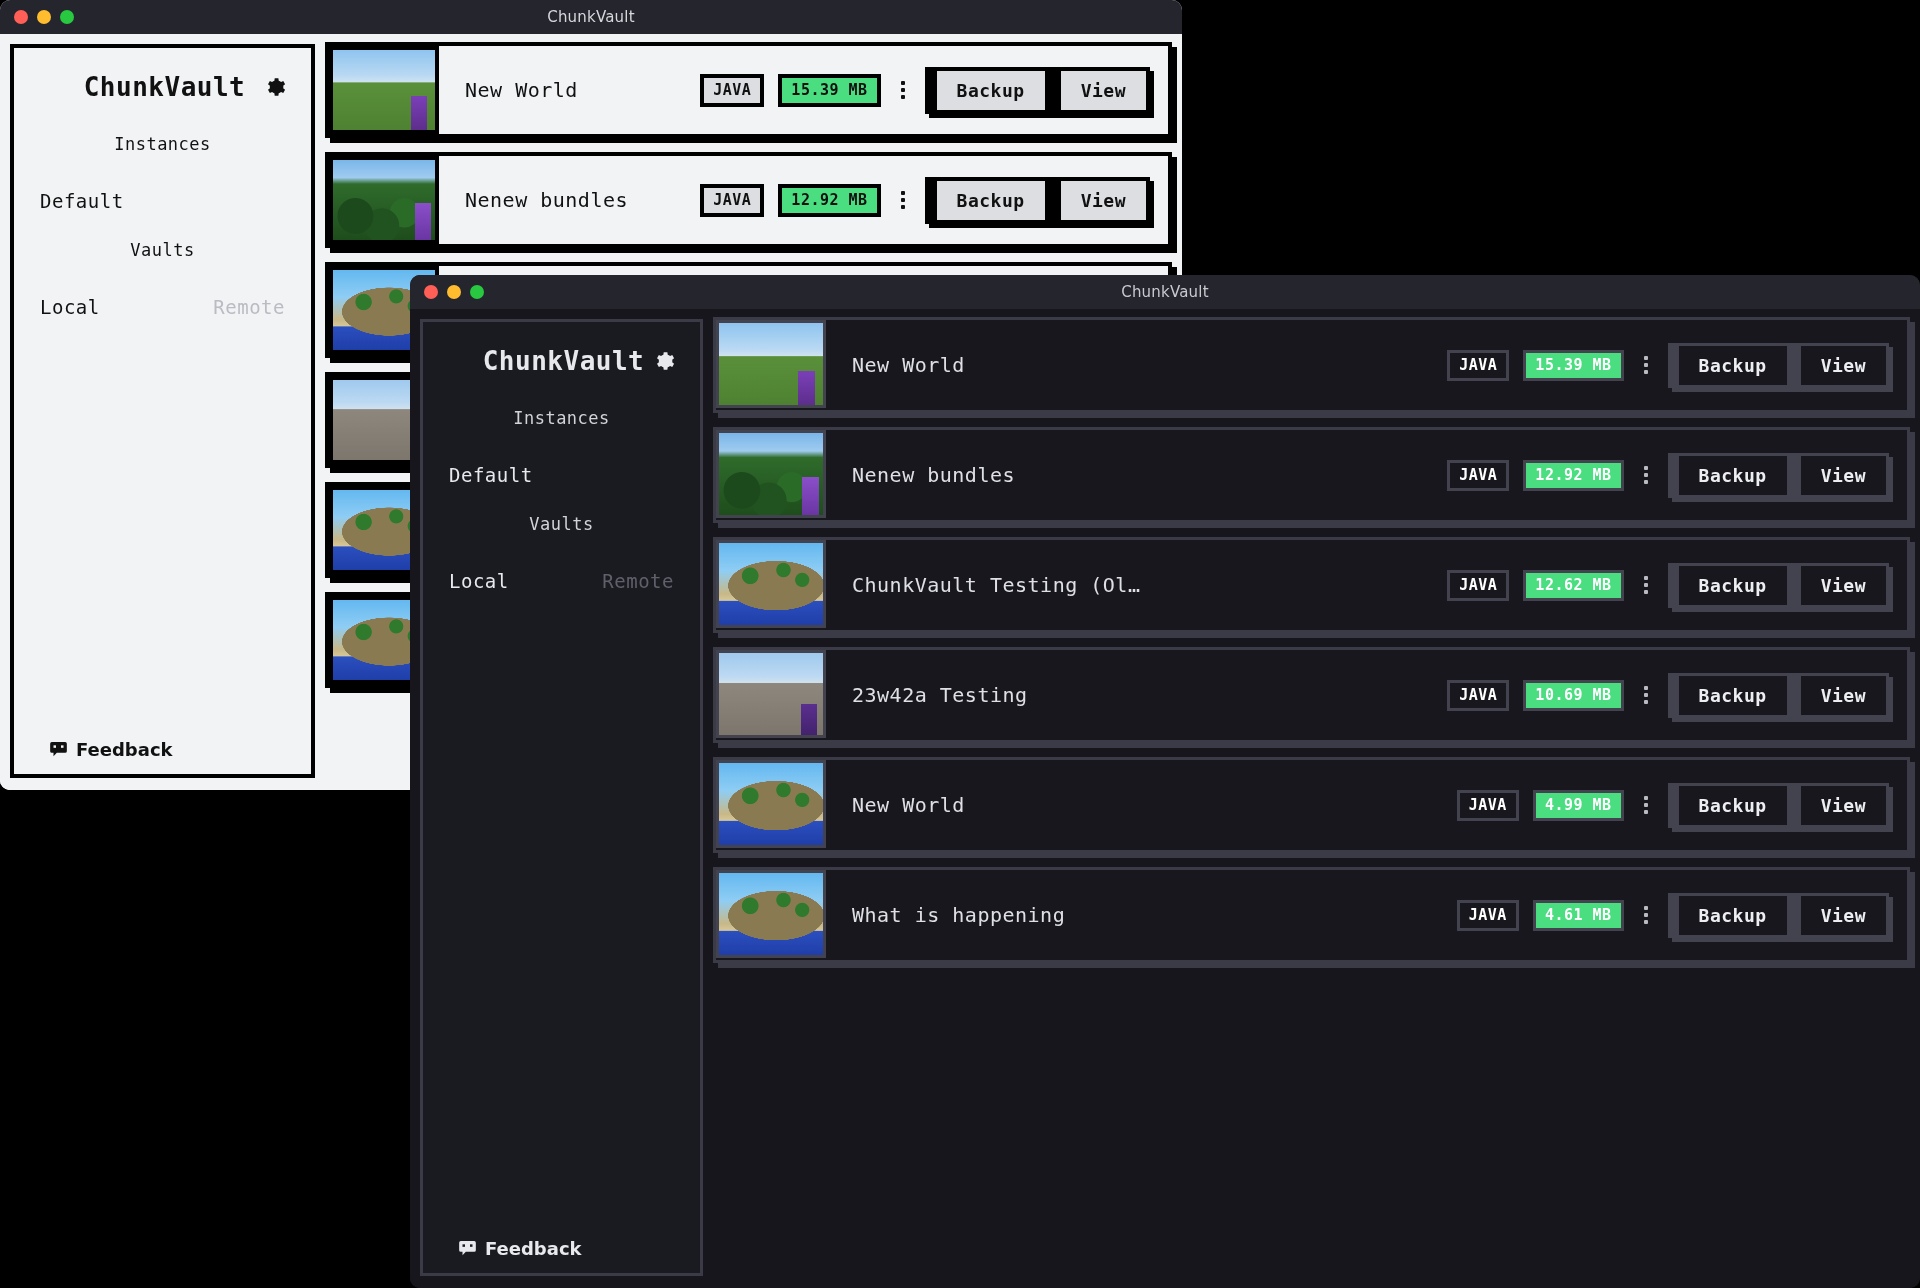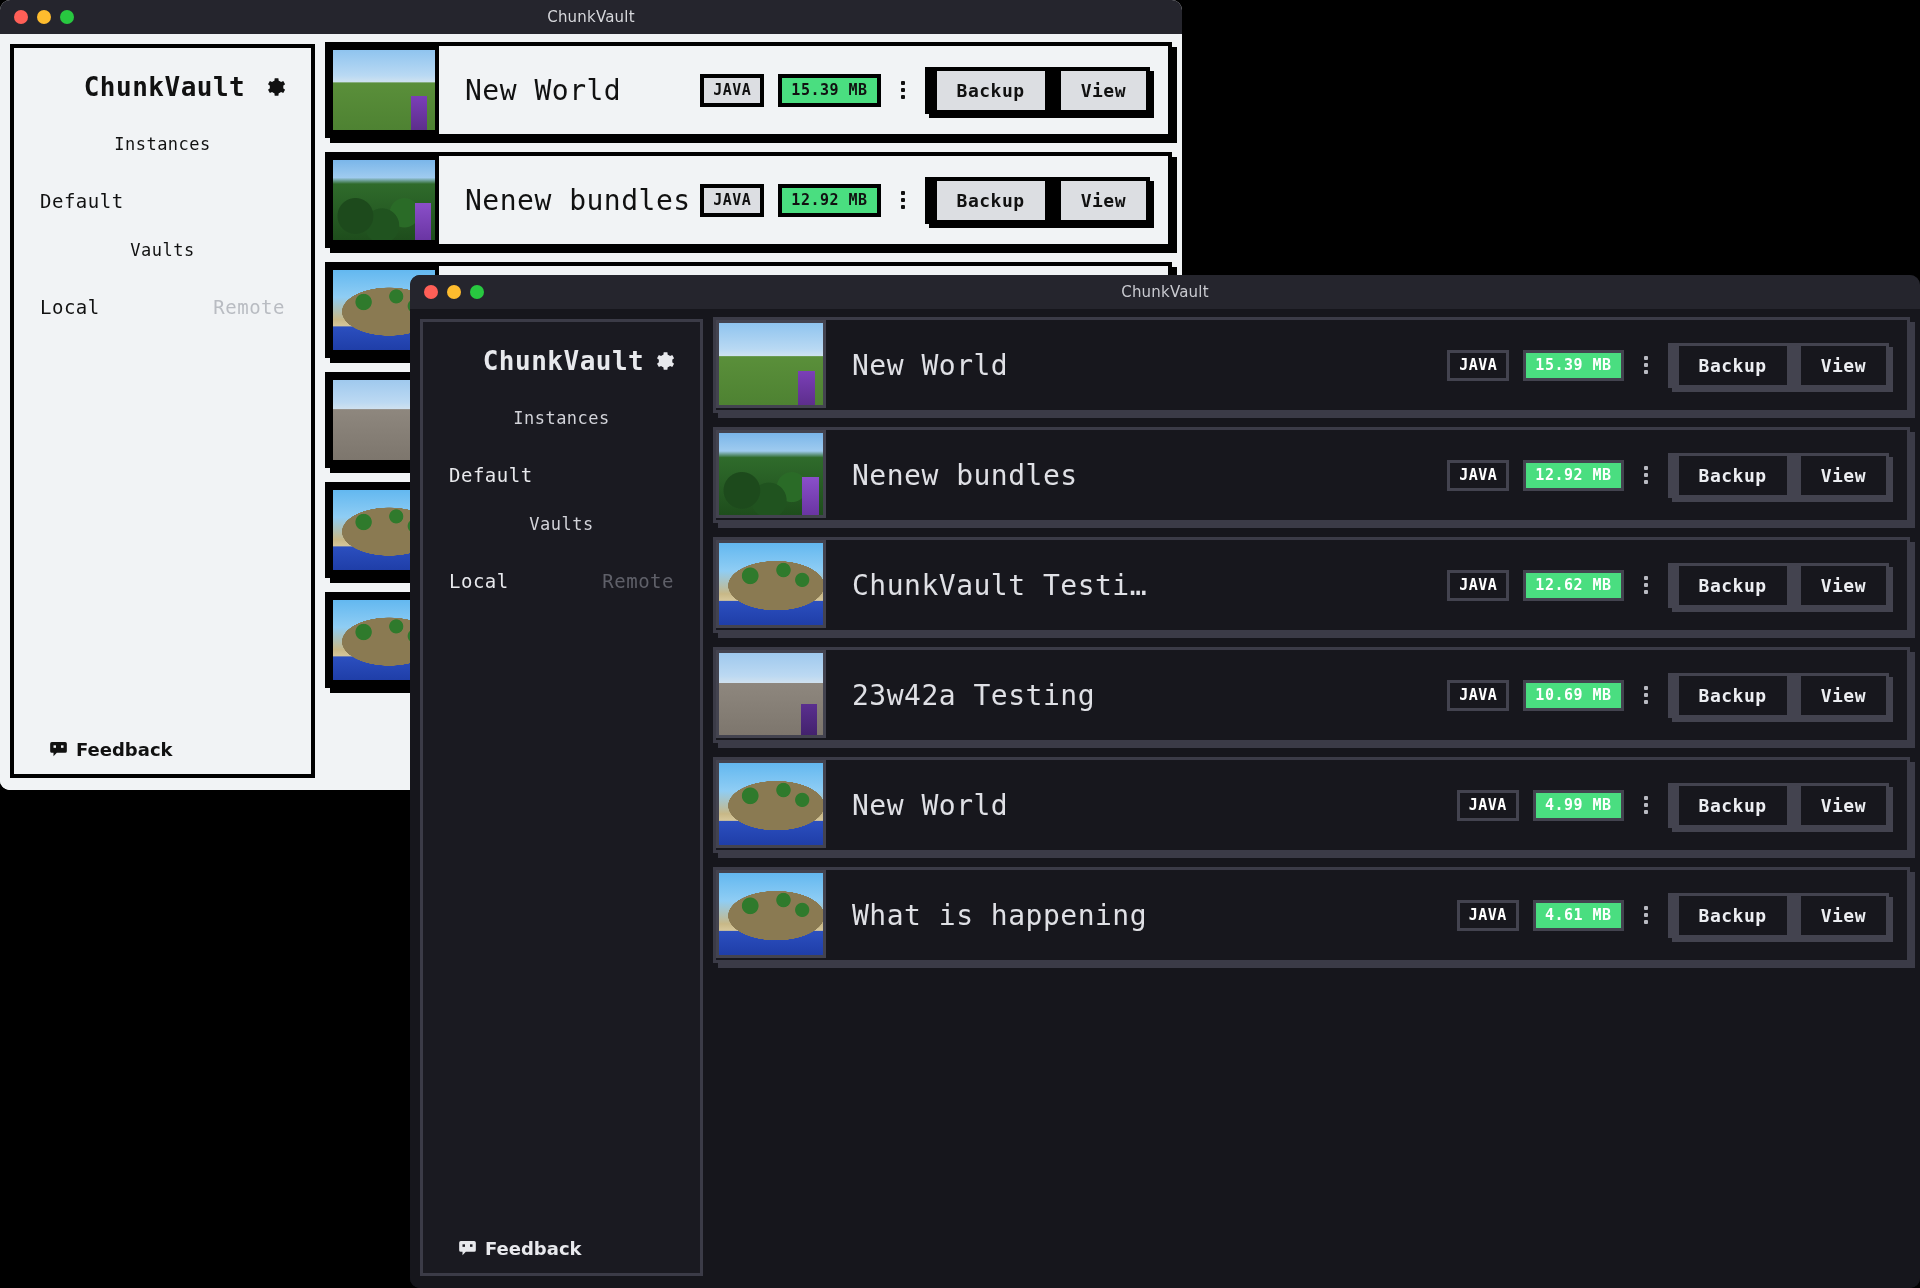--- a/index.html
+++ b/index.html
@@ -45,21 +45,21 @@
   .spacer { flex: 1; }
   .feedback { display: flex; align-items: center; gap: 9px; font-size: 18px;
     font-family: "DejaVu Sans", "Liberation Sans", sans-serif; font-weight: bold; padding-left: 18px; }
   .fb-icon { width: 17px; height: 15px; display: block; }
 
   
   .list { flex: 1; overflow: hidden; padding: 8px 10px 8px 0; display: flex; flex-direction: column; }
   .row { display: flex; align-items: stretch; margin-bottom: 14px; position: relative; }
   .thumb { flex: 0 0 auto; width: 110px; height: 88px; overflow: hidden; position: relative; }
   .row-main { flex: 1; display: flex; align-items: center; justify-content: space-between; padding: 0 18px 0 26px; }
-  .wname { font-size: 28px; letter-spacing: .5px; white-space: nowrap; overflow: hidden; text-overflow: ellipsis; text-align: center; }
+  .wname { font-size: 20px; letter-spacing: .5px; white-space: nowrap; overflow: hidden; text-overflow: ellipsis; text-align: center; }
   .right-cluster { display: flex; align-items: center; gap: 14px; flex: 0 0 auto; }
   .badge { font-size: 15px; font-weight: bold; padding: 5px 9px; letter-spacing: .5px; line-height: 1; }
   .kebab { display: flex; flex-direction: column; gap: 3px; padding: 0 6px; }
   .kebab i { width: 4px; height: 4px; display: block; border-radius: 1px; }
   .btn-group { display: flex; }
   .btn { font-size: 18px; font-weight: bold; padding: 9px 20px; letter-spacing: .5px; margin-left: 8px; }
 
   
   #win-light { left: 0px; top: 0px; width: 1182px; height: 790px; background: #f1f3f5; box-shadow: 0 0 0 0 #000; }
   #win-light .titlebar { background: #25252d; }

